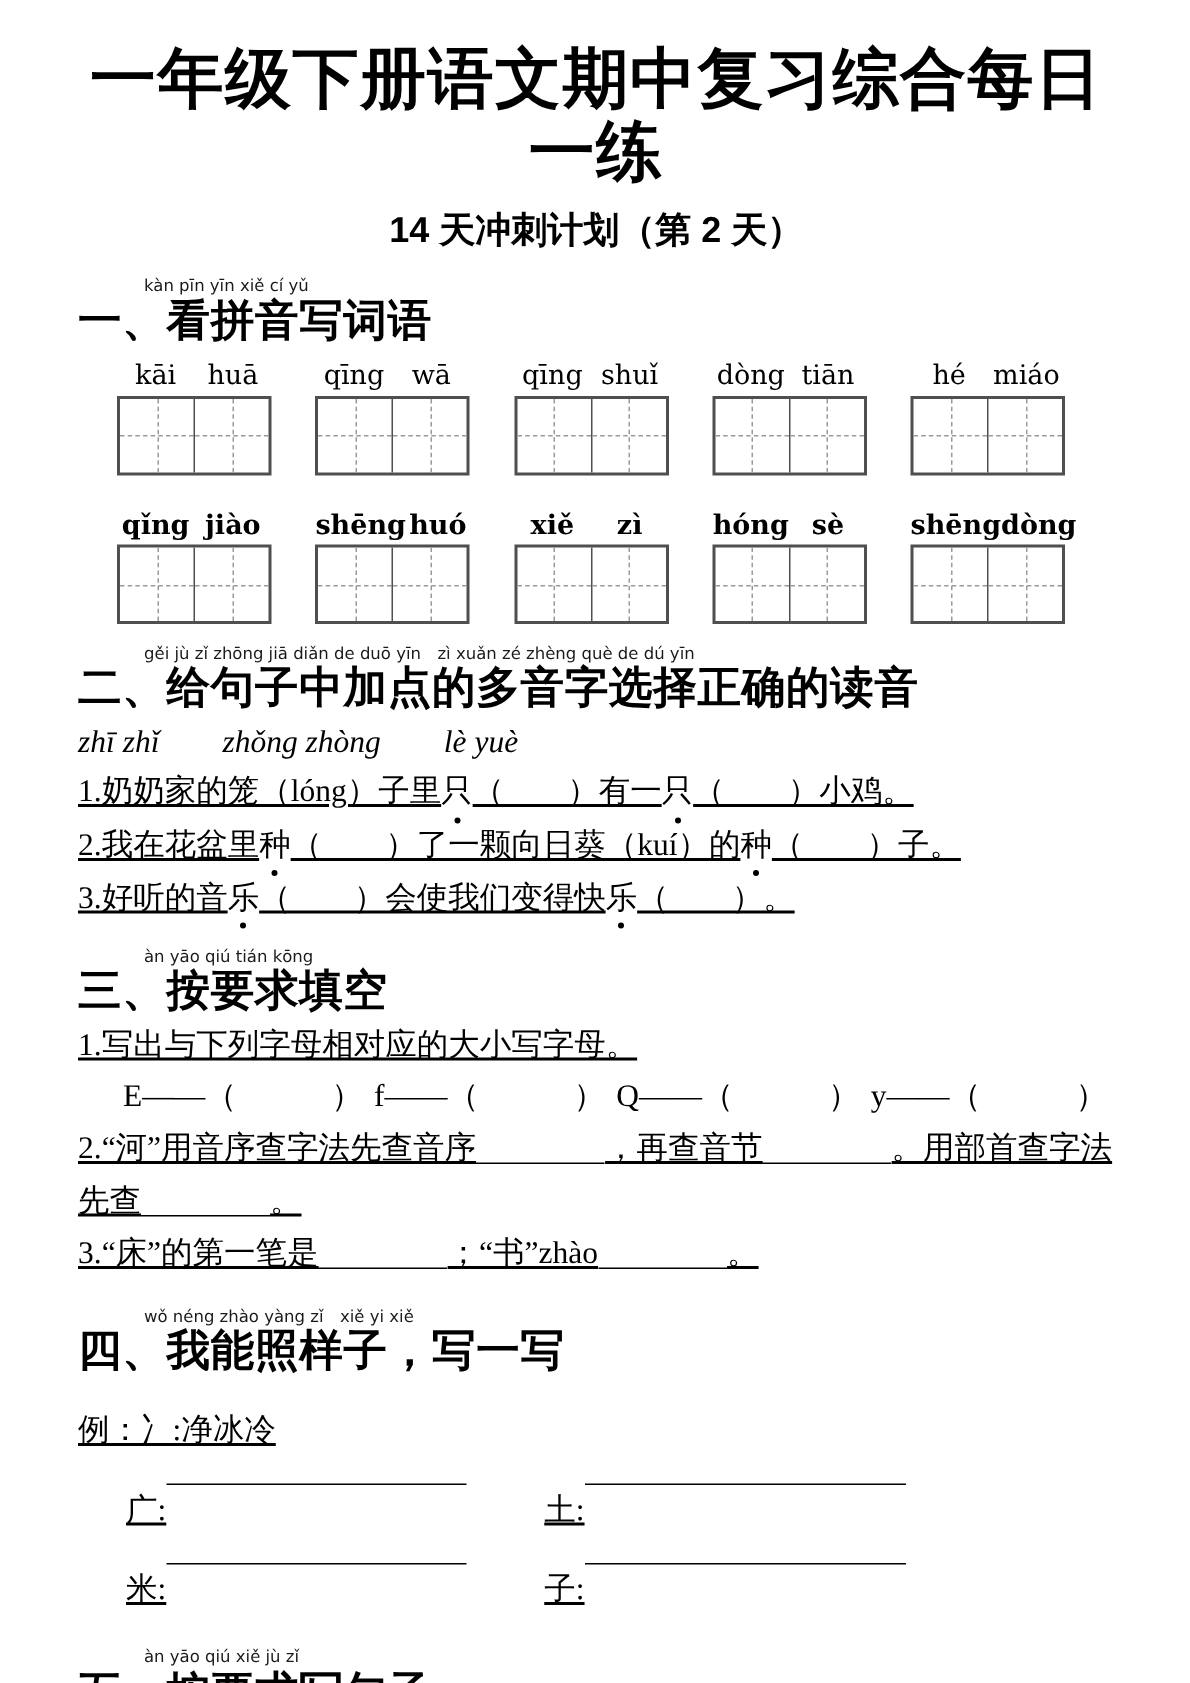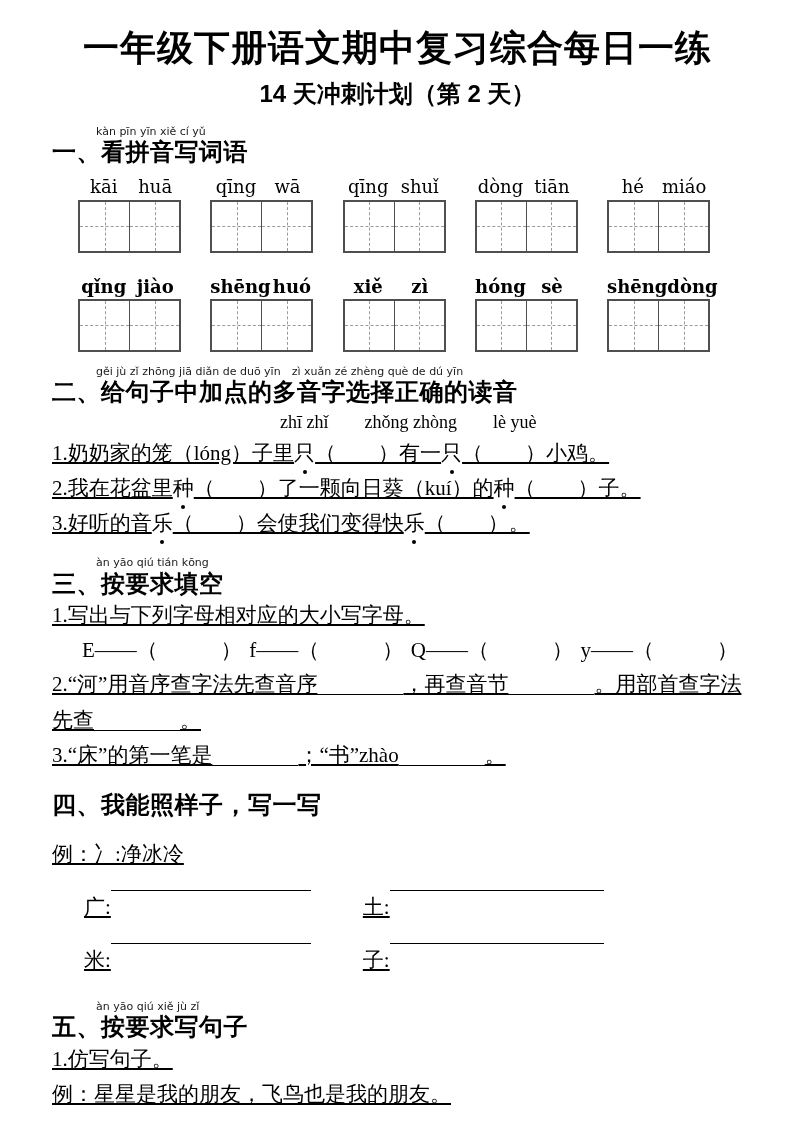--- a/index.html
+++ b/index.html
@@ -6,51 +6,51 @@
   html,body { background:#ffffff; }
   .page {
     width:793px; height:1122px; margin:0 auto;
     padding:24px 50px 16px 52px;
     display:flex; flex-direction:column;
     font-family:"Liberation Serif","DejaVu Serif",serif;
     color:#000; background:#fff; overflow:hidden;
   }
   .title {
     font-family:"Liberation Sans","DejaVu Sans",sans-serif;
-    font-weight:900; font-size:36px; line-height:1.12;
+    font-weight:900; font-size:44px; line-height:1.12;
     text-align:center; letter-spacing:1px; margin-top:4px;
   }
   .subtitle {
     font-family:"Liberation Sans","DejaVu Sans",sans-serif;
     font-weight:700; font-size:24px; text-align:center; margin-top:10px;
   }
   .sec { margin-top:16px; }
   .sec-pinyin {
     font-family:"DejaVu Sans",sans-serif; font-size:11px;
     color:#1a1a1a; margin-left:44px; line-height:1.1;
   }
   .sec-heading {
     font-family:"Liberation Sans","DejaVu Sans",sans-serif;
-    font-weight:900; font-size:24px; line-height:1.2; letter-spacing:0.5px;
+    font-weight:900; font-size:29px; line-height:1.2; letter-spacing:0.5px;
   }
   
   .wrow { display:flex; justify-content:space-between; width:632px; margin-left:26px;gap:16px; }
   .r1 { margin-top:8px; }
   .r2 { margin-top:22px;font-weight:bold; }
   .wgroup { width:103px; }
   .pys { display:flex; font-family:"DejaVu Serif",serif; font-size:18px; line-height:1.35; }
   .pys span { flex:1; text-align:center; white-space:nowrap; }
   .wbox { display:flex; border:2px solid #4f4f4f; height:53px; background:#fff; }
   .wcell { flex:1; position:relative; }
   .wcell + .wcell { border-left:1.6px solid #4f4f4f; }
   .wcell::before { content:''; position:absolute; left:50%; top:0; bottom:0; border-left:1.4px dashed #9a9a9a; }
   .wcell::after  { content:''; position:absolute; top:50%; left:0; right:0; border-top:1.4px dashed #9a9a9a; }
   
   .bodyline { font-size:21px; line-height:1.68;text-decoration:underline; }
-  .options { font-size:18px; margin-left:228px; margin-top:2px; line-height:1.5; }
+  .options { font-size:21px; margin-top:2px; line-height:1.5;font-style:italic; }
   .blank { display:inline-block; height:0; border-bottom:1.6px solid #000; vertical-align:-4px; }
   .gap { display:inline-block; height:1px; }
   .dotchar { position:relative; display:inline-block; }
   .dotchar::after {
     content:''; position:absolute; left:50%; margin-left:-2px; bottom:-3px;
     width:4px; height:4px; border-radius:50%; background:#000;
   }
   .letters { display:flex; justify-content:space-between; width:656px; margin-left:30px; font-size:21px; line-height:1.6; }
   .pairrow { display:flex; margin-left:32px; margin-top:18px; font-size:21px; }
   .example { margin-top:17px; }
@@ -189,20 +189,21 @@
   <div class="letters">
     <span>E——（　　　）</span>
     <span>f——（　　　）</span>
     <span>Q——（　　　）</span>
     <span>y——（　　　）</span>
   </div>
   <div class="bodyline"><span>2.“河”用音序查字法先查音序</span><span class="blank" style="width: 86px;"></span><span>，再查音节</span><span class="blank" style="width: 86px;"></span><span>。用部首查字法先查</span><span class="blank" style="width: 86px;"></span><span>。</span></div>
   <div class="bodyline"><span>3.“床”的第一笔是</span><span class="blank" style="width: 86px;"></span><span>；“书”zhào</span><span class="blank" style="width: 86px;"></span><span>。</span></div>
 
   <div class="sec" style="margin-top:18px">
+    <div class="sec-pinyin">wǒ néng zhào yàng zǐ　xiě yi xiě</div>
     <div class="sec-heading">四、我能照样子，写一写</div>
   </div>
   <div class="bodyline example">例：冫:净冰冷</div>
   <div class="pairrow bodyline">
       <span>广:</span>
       <span class="blank" style="width: 200px;"></span>
       <span class="gap" style="width: 52px;"></span>
       <span>土:</span>
       <span class="blank" style="width: 214px;"></span>
     </div>

